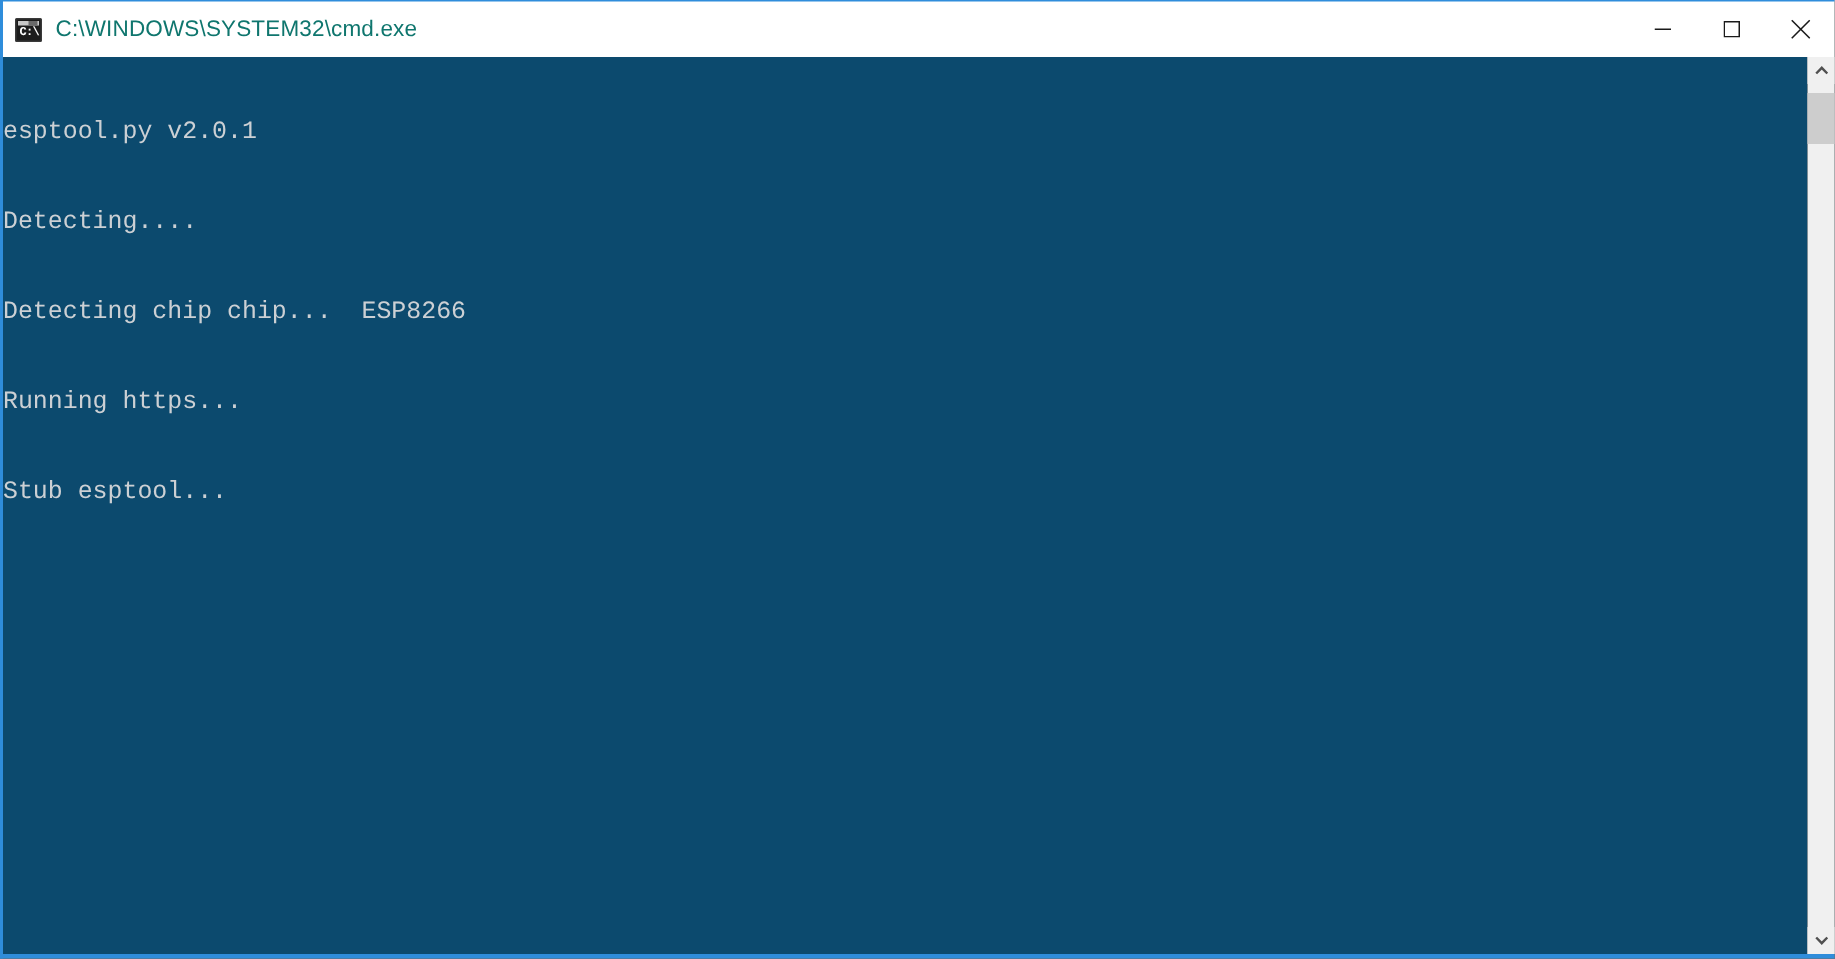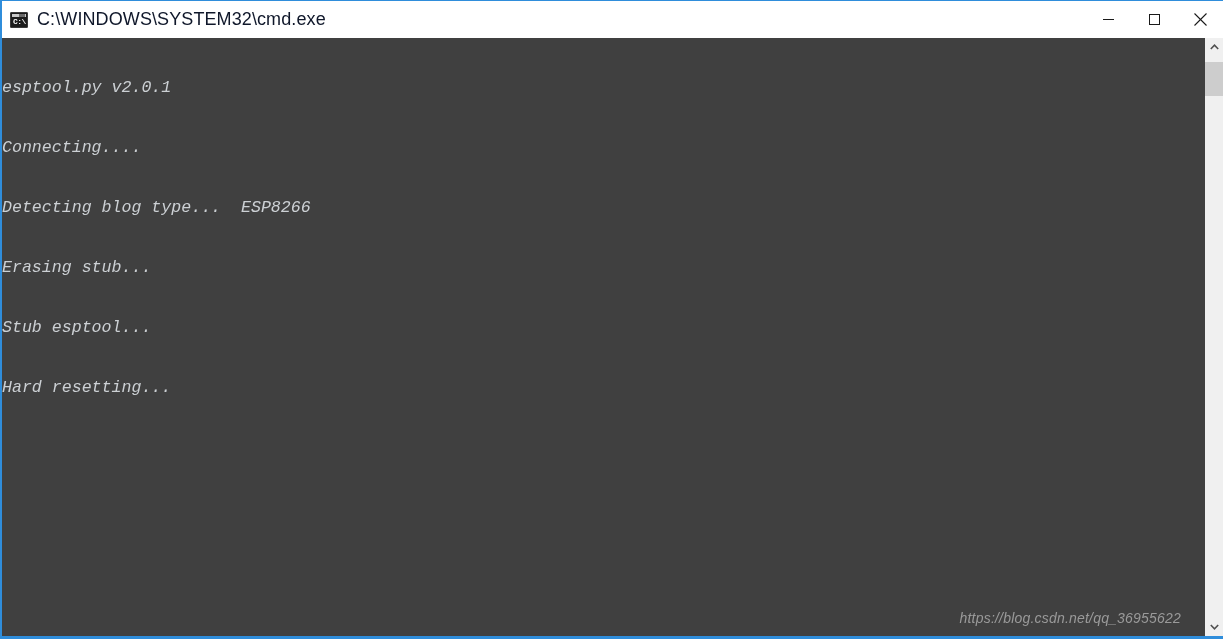--- a/index.html
+++ b/index.html
@@ -81,22 +81,22 @@
     left: 2px;
     top: 4px;
     font-family: "Liberation Mono", monospace;
     font-size: 8px;
     line-height: 9px;
     color: #ffffff;
     letter-spacing: -0.5px;
     font-weight: bold;
   }
   #title-text {
-    font-size: 18px;
-    color: #0f172a;
+    font-size: 15px;
+    color: #0f766e;
     white-space: nowrap;
     letter-spacing: 0.1px;
   }
 
   #window-controls {
     display: flex;
     flex: 0 0 auto;
     height: 38px;
   }
   .win-btn {
@@ -110,23 +110,22 @@
   .win-btn svg { display: block; }
   #btn-close { margin-right: 0; }
 
   
   #console {
     position: absolute;
     left: 0;
     top: 38px;
     right: 18px;
     bottom: 0;
-    background: #404040;
+    background: #0c4a6e;
     overflow: hidden;
-    font-style: italic;
   }
   #console-text {
     position: absolute;
     left: 0px;
     top: 0px;
     margin: 0;
     font-family: "Liberation Mono", "DejaVu Sans Mono", monospace;
     font-size: 16.6px;
     line-height: 20px;
     color: #ccd0d4;
@@ -208,29 +207,27 @@
           <line x1="0.5" y1="0.5" x2="12.5" y2="12.5" stroke="#1a1a1a" stroke-width="1.1"></line>
           <line x1="12.5" y1="0.5" x2="0.5" y2="12.5" stroke="#1a1a1a" stroke-width="1.1"></line>
         </svg>
       </div>
     </div>
   </div>
 
   <div id="console">
     <div id="console-text">
       <div class="line">esptool.py v2.0.1</div>
-      <div class="line">Connecting....</div>
-      <div class="line">Detecting blog type...  ESP8266</div>
-      <div class="line">Erasing stub...</div>
+      <div class="line">Detecting....</div>
+      <div class="line">Detecting chip chip...  ESP8266</div>
+      <div class="line">Running https...</div>
       <div class="line">Stub esptool...</div>
-      <div class="line">Hard resetting...</div>
       
       
     </div>
-    <div id="watermark">https://blog.csdn.net/qq_36955622</div>
   </div>
 
   <div id="scrollbar">
     <div class="sb-arrow" id="sb-arrow-up">
       <svg width="9" height="6" viewBox="0 0 9 6">
         <polyline points="0.8,5 4.5,1.2 8.2,5" fill="none" stroke="#505050" stroke-width="1.6"></polyline>
       </svg>
     </div>
     <div id="sb-thumb"></div>
     <div class="sb-arrow" id="sb-arrow-down">

